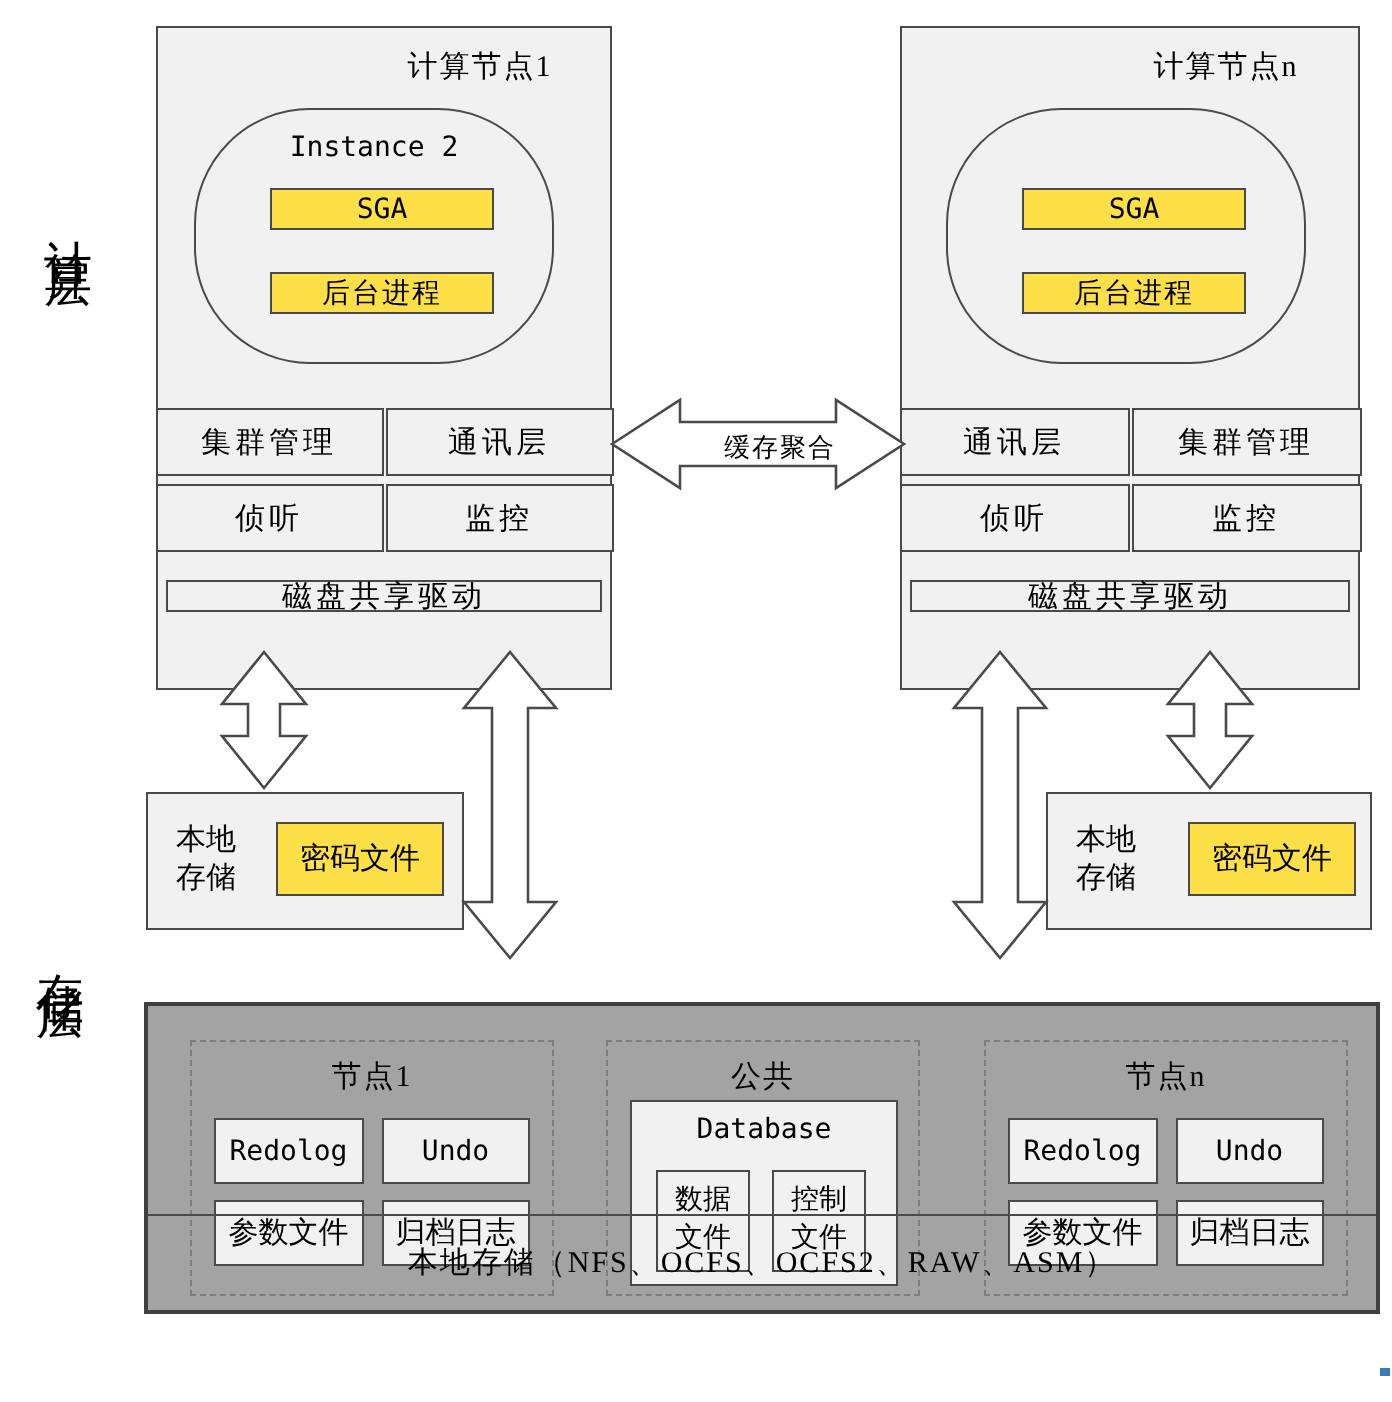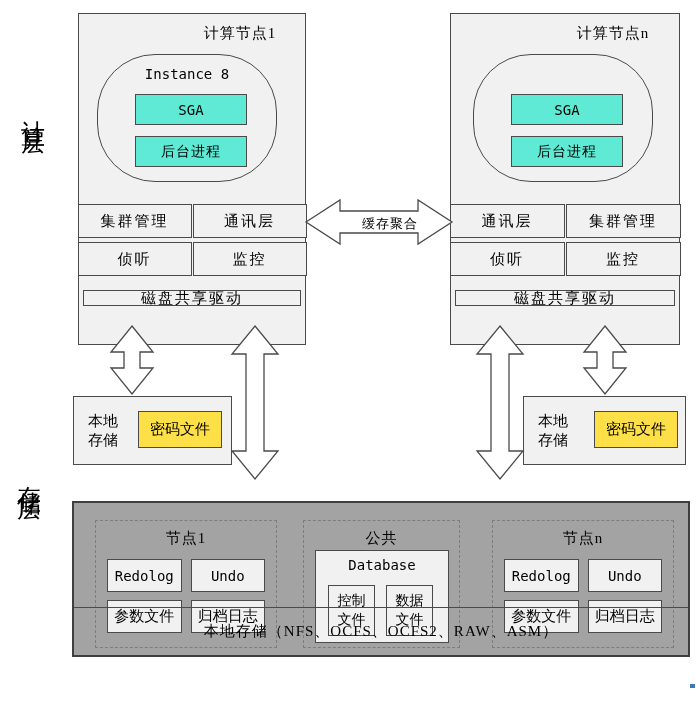--- a/index.html
+++ b/index.html
@@ -17,22 +17,22 @@
     background:#f1f1f1; border:1.5px solid #4a4a4a; box-sizing:border-box;
   }
   .node-title { position:absolute; top:10px; left:0; width:100%; text-align:center; font-size:15px; letter-spacing:1px;padding-left:48px; }
   .ellipse {
     position:absolute; left:18px; top:40px; width:180px; height:128px;
     border:1.2px solid #4a4a4a; border-radius:58px; box-sizing:border-box;
   }
   .inst { position:absolute; top:11px; left:0; width:100%; text-align:center;
     font-family:"DejaVu Sans Mono", monospace; font-size:14px; }
   .inner-box {
-    position:absolute; left:37px; width:112px; height:31px;
-    border:1.2px solid #4a4a4a; background:#5eead4; box-sizing:border-box;
+    position:absolute; left:37px; width:112px; height:21px;
+    border:1.2px solid #4a4a4a; background:#fde047; box-sizing:border-box;
     display:flex; align-items:center; justify-content:center; font-size:14px;
   }
   .sga-box { top:39px; font-family:"DejaVu Sans Mono", monospace; }
   .bgp-box { top:81px; letter-spacing:1px; }
   .rowpair { position:absolute; left:-1.5px; right:-1.5px; display:flex; gap:1px; }
   .row1 { top:190px; } .row2 { top:228px; }
   .cell {
     flex:1; height:34px; border:1.5px solid #4a4a4a; background:#f1f1f1; box-sizing:border-box;
     display:flex; align-items:center; justify-content:center; font-size:15px; letter-spacing:2px;
   }
@@ -103,21 +103,21 @@
 <body>
 
 <div class="canvas">
 
   <div class="layer-label" style="left:17px; top:101px;">计算层</div>
   <div class="layer-label" style="left:13px; top:467px;">存储层</div>
 
   <div class="node" style="left:78px;">
     <div class="node-title">计算节点1</div>
     <div class="ellipse">
-      <div class="inst">Instance 8</div>
+      <div class="inst">Instance 2</div>
       <div class="inner-box sga-box">SGA</div>
       <div class="inner-box bgp-box">后台进程</div>
     </div>
     <div class="rowpair row1">
       <div class="cell">集群管理</div>
       <div class="cell">通讯层</div>
     </div>
     <div class="rowpair row2">
       <div class="cell">侦听</div>
       <div class="cell">监控</div>
@@ -163,24 +163,24 @@
         <div class="scell">归档日志</div>
       </div>
     </div>
 
     <div class="sgroup" style="left:229px; width:157px;">
       <div class="sgroup-title">公共</div>
       <div class="dbbox">
         <div class="db-title">Database</div>
         <div class="db-items">
           <div class="db-item">
-              <span class="wrap2">控制文件</span>
+              <span class="wrap2">数据文件</span>
             </div>
           <div class="db-item">
-              <span class="wrap2">数据文件</span>
+              <span class="wrap2">控制文件</span>
             </div>
         </div>
       </div>
     </div>
 
     <div class="sgroup" style="left:418px; width:182px;">
       <div class="sgroup-title">节点n</div>
       <div class="sgrid">
         <div class="scell mono">Redolog</div>
         <div class="scell mono">Undo</div>

